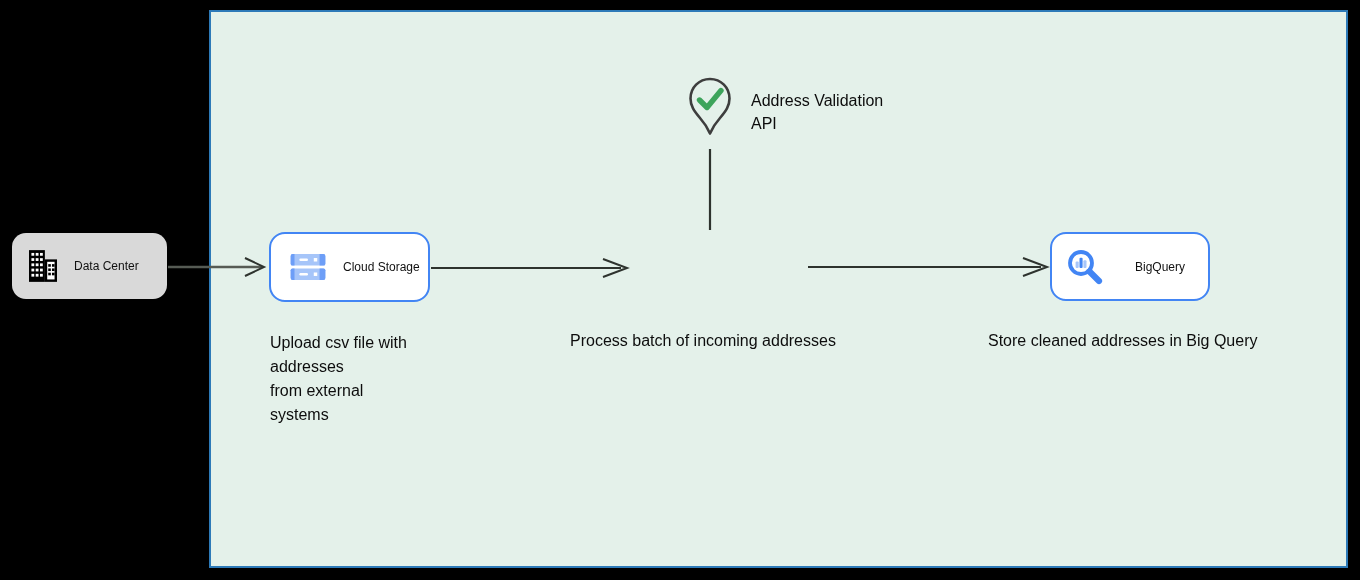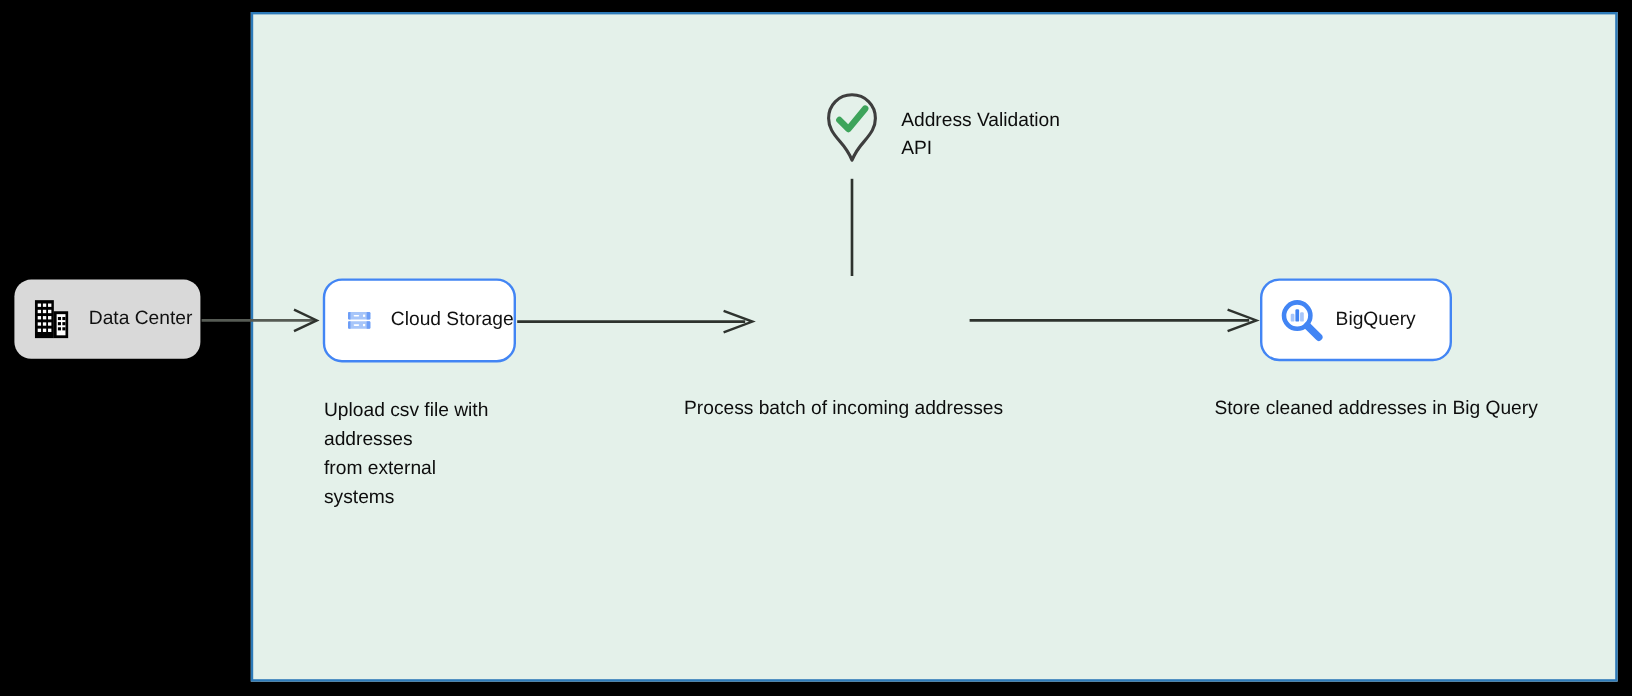--- a/index.html
+++ b/index.html
@@ -2,37 +2,37 @@
 <html><head>
 <meta charset="utf-8">
 <style>
   html,body{margin:0;padding:0;background:#000;width:1360px;height:580px;overflow:hidden;
     font-family:"Liberation Sans","DejaVu Sans",sans-serif;}
   .canvas{position:relative;width:1360px;height:580px;background:#000;}
   .boundary{position:absolute;left:209px;top:10px;width:1135px;height:554px;
     background:#e4f1ea;border:2px solid #2d7ab8;z-index:0;}
   svg.connectors{position:absolute;left:0;top:0;width:1360px;height:580px;z-index:1;pointer-events:none;}
   .node{position:absolute;display:flex;align-items:center;z-index:2;box-sizing:border-box;}
-  .node-label{font-size:16px;color:#111;white-space:nowrap;}
+  .node-label{font-size:12px;color:#111;white-space:nowrap;}
   .gcp-node{background:#fff;border:2px solid #4285f4;}
   .node-datacenter{left:12px;top:233px;width:155px;height:66px;background:#d9d9d9;
     border-radius:14px;padding-left:17px;gap:17px;}
   .node-cloudstorage{left:269px;top:232px;width:161px;height:70px;border-radius:16px;
     padding-left:19px;gap:17px;}
   .node-dataflow{left:630px;top:230px;width:177px;height:77px;border-radius:18px;
     padding-left:19px;gap:16px;}
   .node-bigquery{left:1050px;top:232px;width:160px;height:69px;border-radius:16px;
-    padding-left:14px;gap:10px;}
+    padding-left:14px;gap:32px;}
   .pin{position:absolute;left:687px;top:77px;z-index:2;}
   .caption{position:absolute;z-index:2;color:#0d0d0d;font-size:16px;line-height:24px;
     white-space:pre-line;}
   .caption-address{left:751px;top:89px;line-height:23px;}
   .caption-upload{left:270px;top:331px;}
   .caption-process{left:570px;top:329px;}
-  .caption-store{left:988px;top:329px;margin-left:24px;}
+  .caption-store{left:988px;top:329px;}
 </style>
 </head>
 <body>
 
 <div class="canvas">
 
   <div class="boundary"></div>
 
   <svg class="connectors" viewBox="0 0 1360 580" xmlns="http://www.w3.org/2000/svg">
     <g stroke="#565b54" stroke-width="2.4" fill="none">

